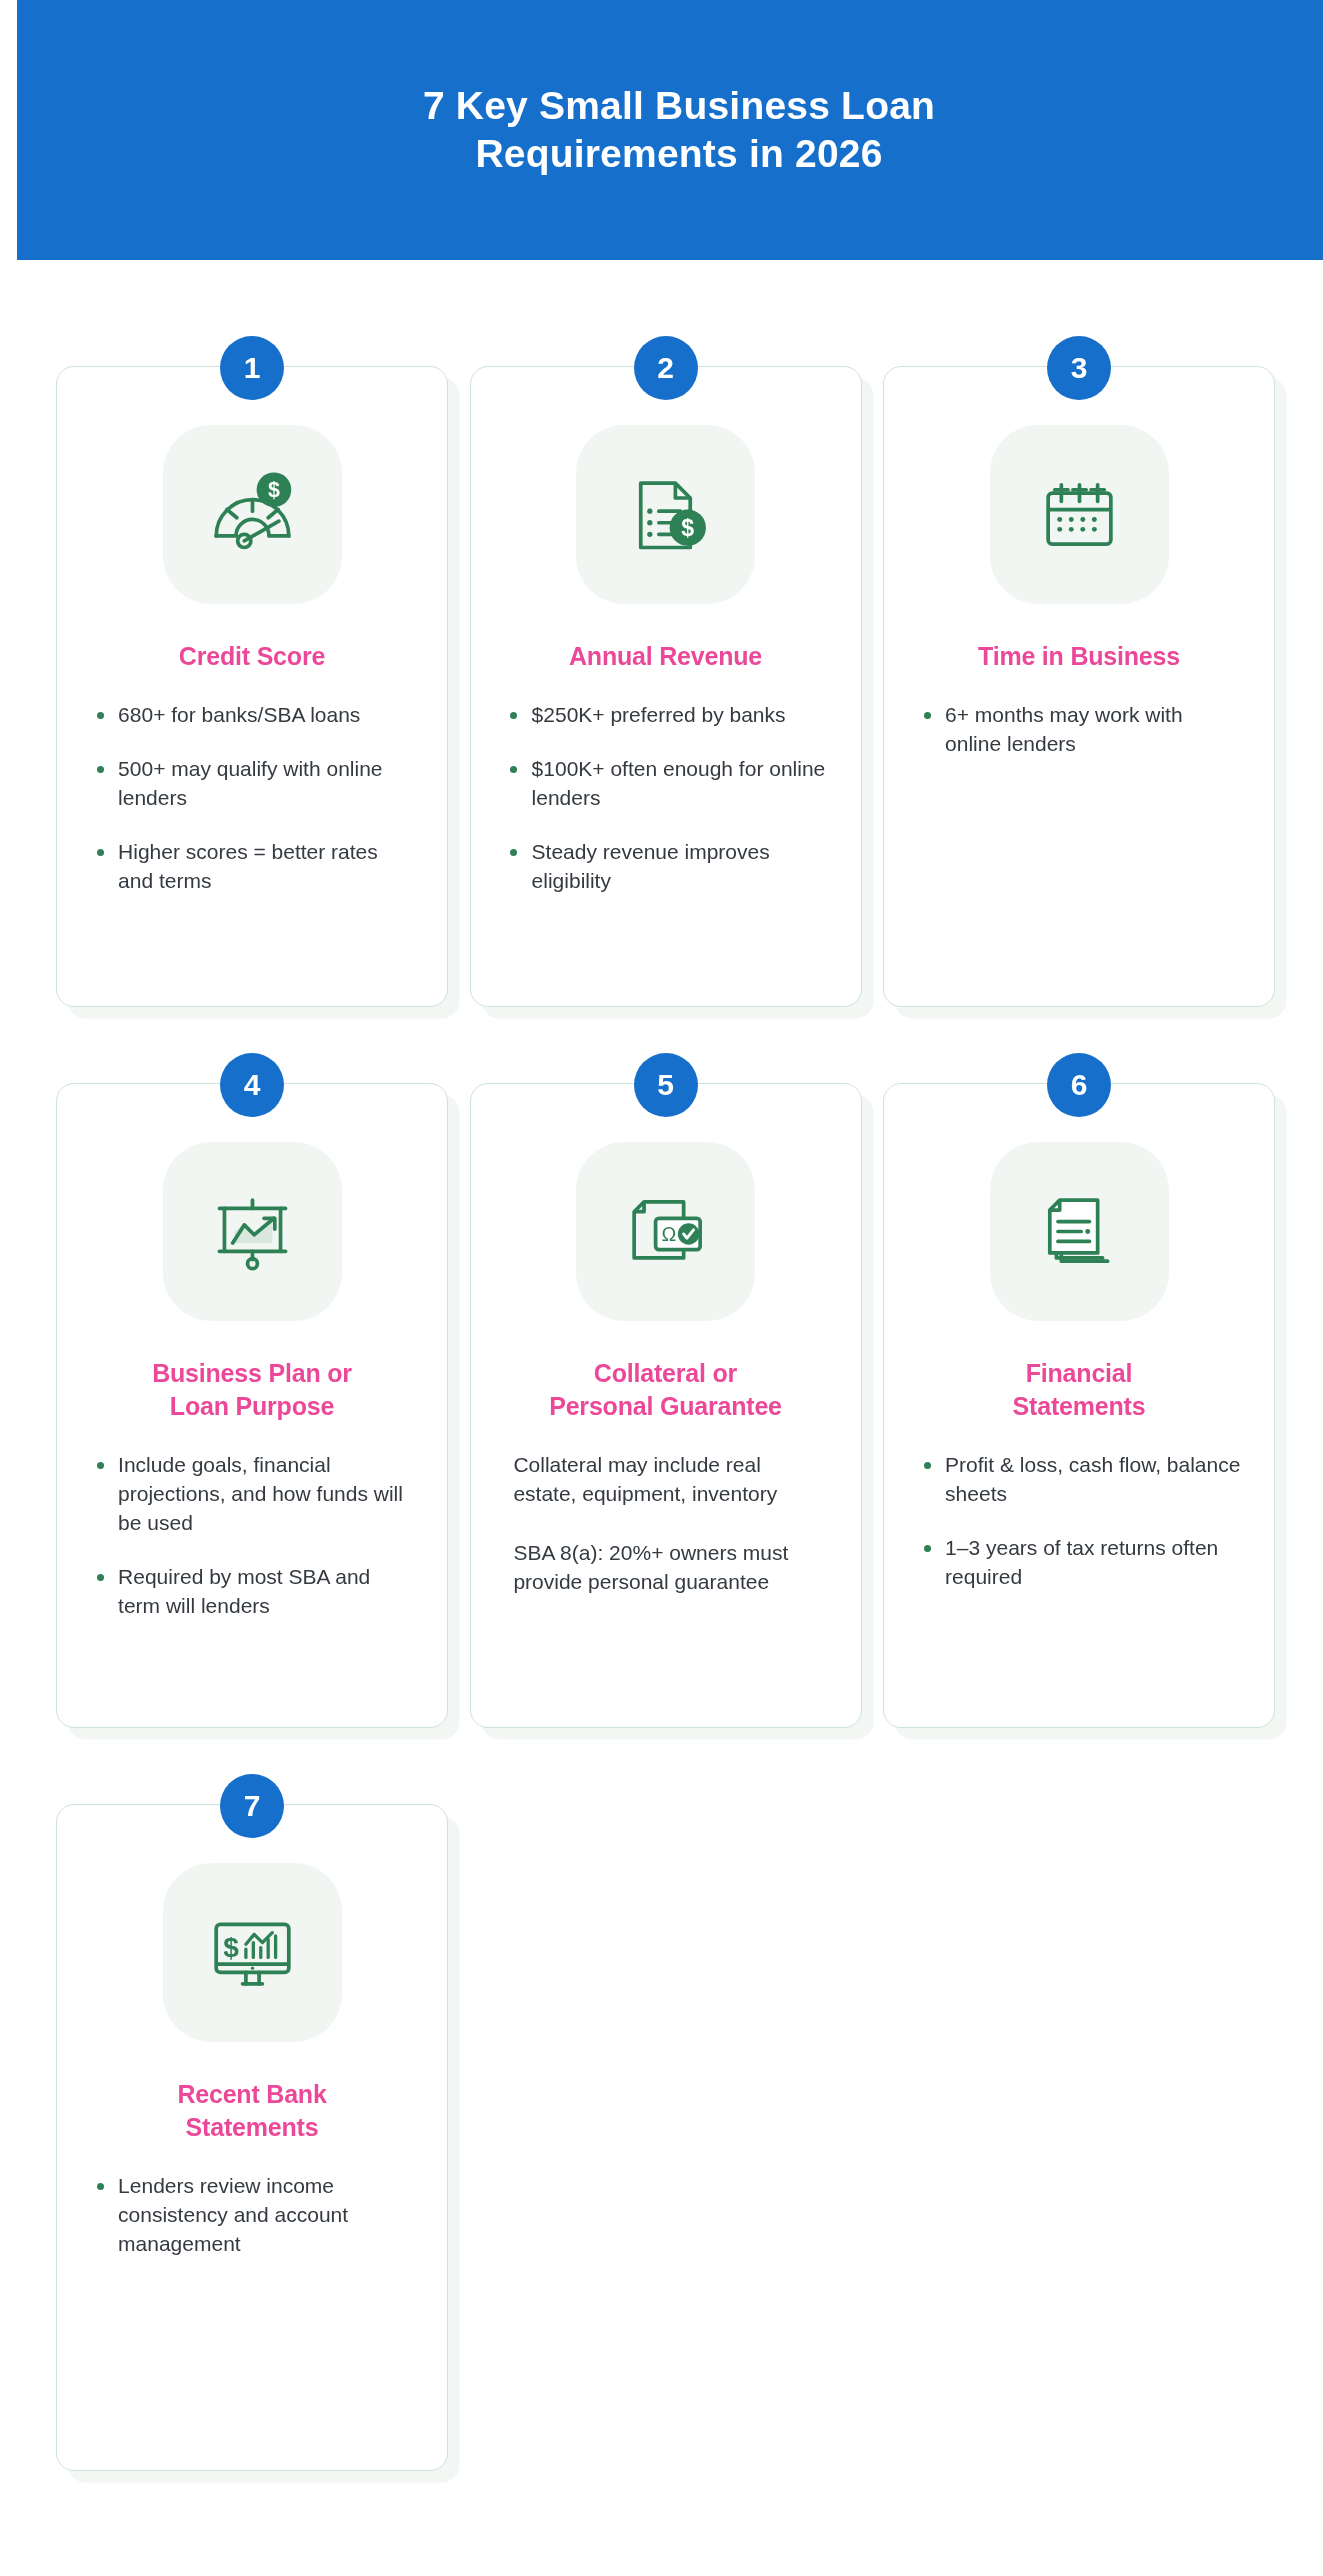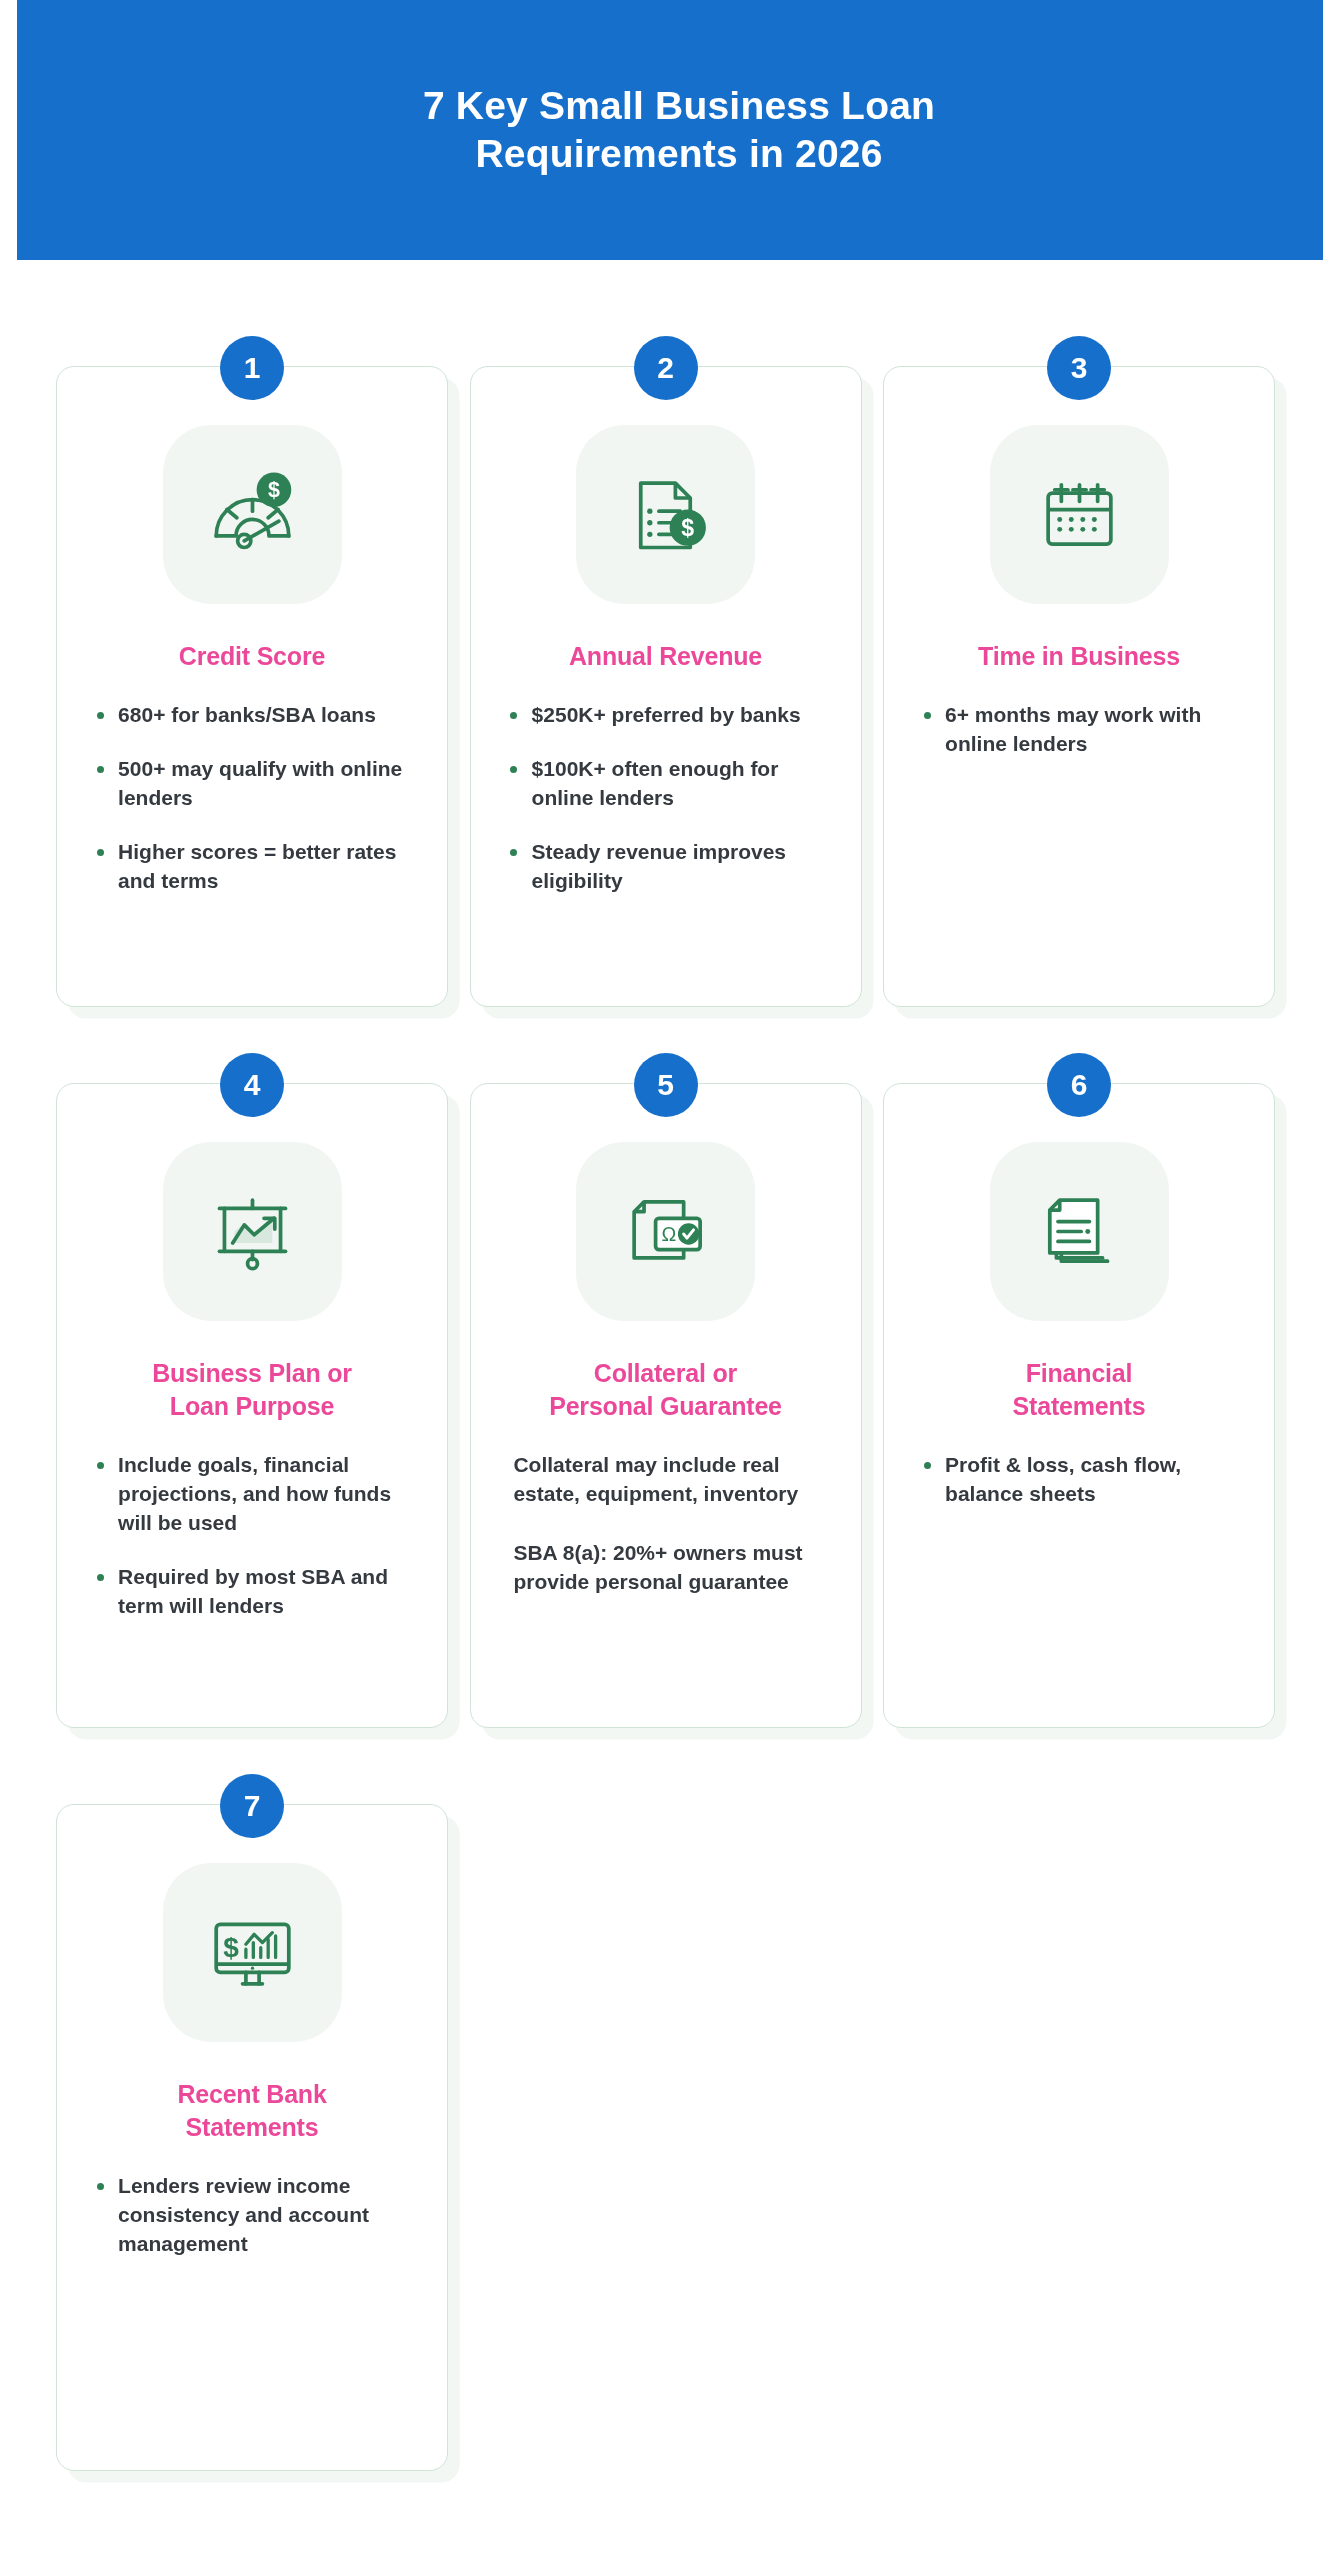--- a/index.html
+++ b/index.html
@@ -125,21 +125,20 @@
     text-align: center;
     white-space: pre-line;
     letter-spacing: -0.2px;
   }
 
   .bullets {
     margin-top: 28px;
     width: 100%;
     padding: 0 5px 0 11.6px;
     list-style: none;
-    font-weight: bold;
   }
   .bullets li {
     position: relative;
     color: #343a40;
     font-size: 21px;
     line-height: 1.38;
     margin-bottom: 25px;
     padding-left: 21.5px;
   }
   .bullets li:last-child { margin-bottom: 0; }
@@ -316,20 +315,21 @@
               <path d="M34 48 L72 48" stroke="#2e8055" stroke-width="4.5" stroke-linecap="round"></path>
               <path d="M34 60 L62 60" stroke="#2e8055" stroke-width="4.5" stroke-linecap="round"></path>
               <path d="M34 72 L72 72" stroke="#2e8055" stroke-width="4.5" stroke-linecap="round"></path>
               <circle cx="70" cy="60" r="3" fill="#2e8055"></circle>
             </svg>
           </div>
           <div class="card-title">Financial
 Statements</div>
           <ul class="bullets">
             <li><span class="dot"></span><span>Profit &amp; loss, cash flow, balance sheets</span></li>
+            <li><span class="dot"></span><span>1–3 years of tax returns often required</span></li>
           </ul>
         </div>
       </div>
 
     </div>
 
     <div class="row">
 
       <div class="card-wrap row3">
         <div class="card">

